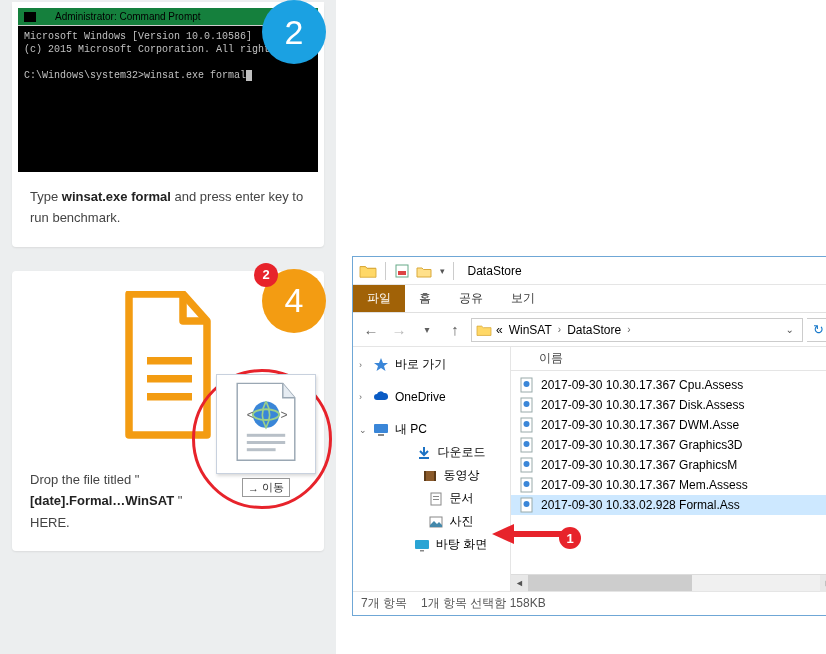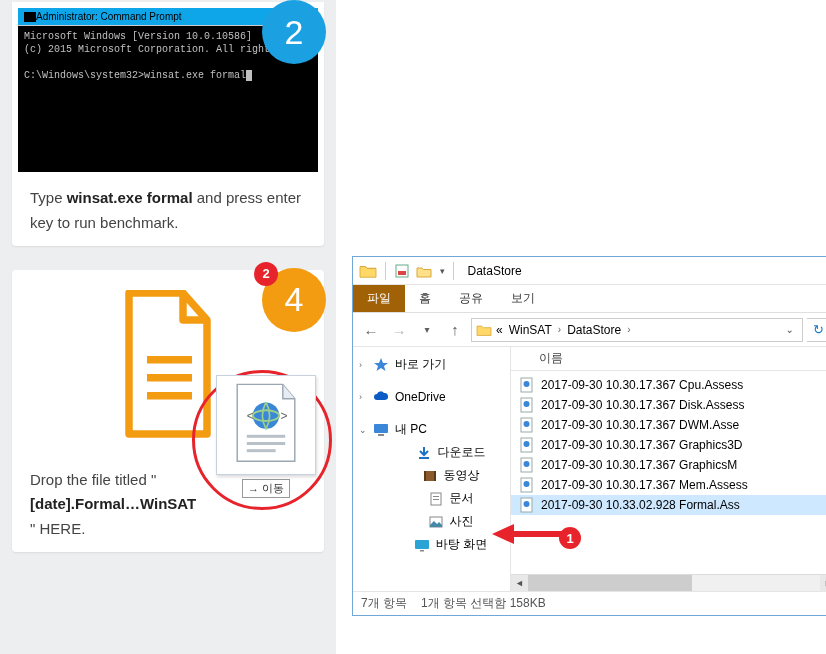--- a/index.html
+++ b/index.html
@@ -10,26 +10,26 @@
 
   .card { background: #fff; margin: 0 12px 24px 12px; border-radius: 4px; position: relative; box-shadow: 0 1px 2px rgba(0,0,0,0.08); }
 
   .card-badge { position: absolute; top: -2px; right: -2px; width: 64px; height: 64px; border-radius: 50%; display: flex; align-items: center; justify-content: center; color: #fff; font-size: 34px; font-weight: 400; z-index: 5; font-family: Arial, sans-serif; }
   .badge-blue { background: #1ba1e2; }
   .badge-orange { background: #f39c12; }
   .mini-badge { position: absolute; top: -6px; left: -8px; width: 24px; height: 24px; border-radius: 50%; background: #e7232b; color: #fff; font-size: 13px; font-weight: 700; display: flex; align-items: center; justify-content: center; z-index: 6; }
 
   .card2-image { background: #000; padding: 0; border: 6px solid #fff; border-bottom: none; }
   .cmd-window { background: #fff; }
-  .cmd-titlebar { background: #0ea5e9; color: #000; font-size: 10px; padding: 3px 6px; display: flex; align-items: center; gap: 0; border-bottom: 1px solid #ccc; }
+  .cmd-titlebar { background: #15803d; color: #000; font-size: 10px; padding: 3px 6px; display: flex; align-items: center; gap: 19px; border-bottom: 1px solid #ccc; }
   .cmd-icon { width: 12px; height: 10px; background: #000; display: inline-block; }
   .cmd-body { background: #000; color: #c0c0c0; font-family: Consolas, "Courier New", monospace; font-size: 10px; padding: 4px 6px; height: 146px; line-height: 1.3; white-space: pre; overflow: hidden; }
   .cursor { display: inline-block; width: 6px; height: 11px; background: #c0c0c0; vertical-align: text-bottom; }
 
-  .card-text { padding: 14px 18px 10px 18px; font-size: 15px; line-height: 1.65; color: #444; }
+  .card-text { padding: 14px 18px 18px 18px; font-size: 13px; line-height: 1.65; color: #444; }
   .card-text .cmd-highlight { font-weight: 700; color: #222; }
   .card-text .fn-highlight { font-weight: 700; color: #222; }
 
   .card4-image { padding: 20px 18px 0 18px; height: 184px; position: relative; }
   .doc-icon-svg { display: block; margin: 0 auto; }
 
   
   .dragged-file { position: absolute; right: -2px; bottom: 54px; width: 120px; text-align: center; z-index: 4; }
   .file-thumb { width: 100px; height: 100px; margin: 0 auto; background: #fff; border: 1px solid #c8d1de; box-shadow: 1px 2px 3px rgba(0,0,0,0.15); padding: 6px; position: relative; }
   .file-thumb svg { width: 84px; height: 84px; }

